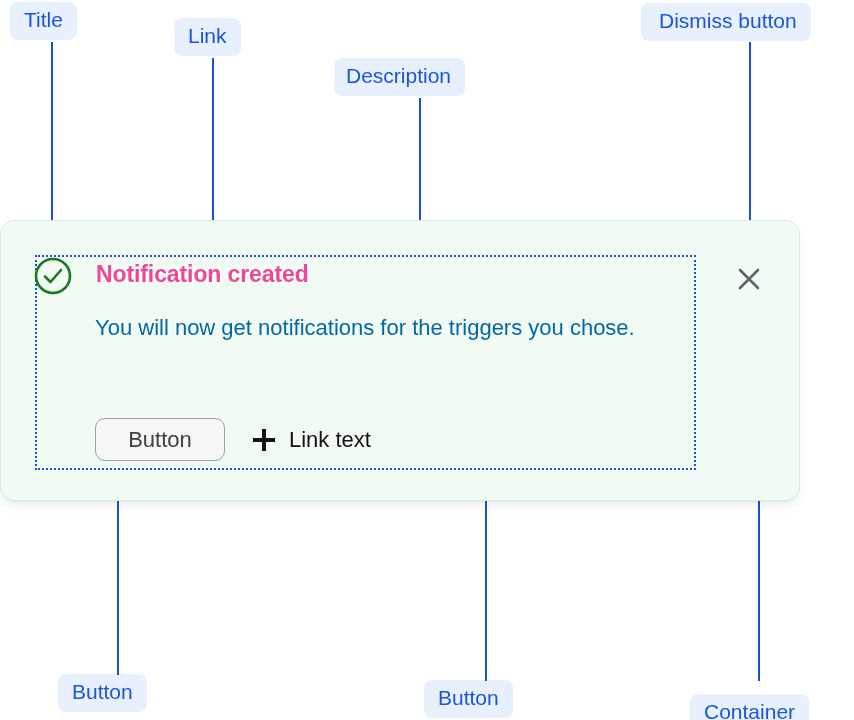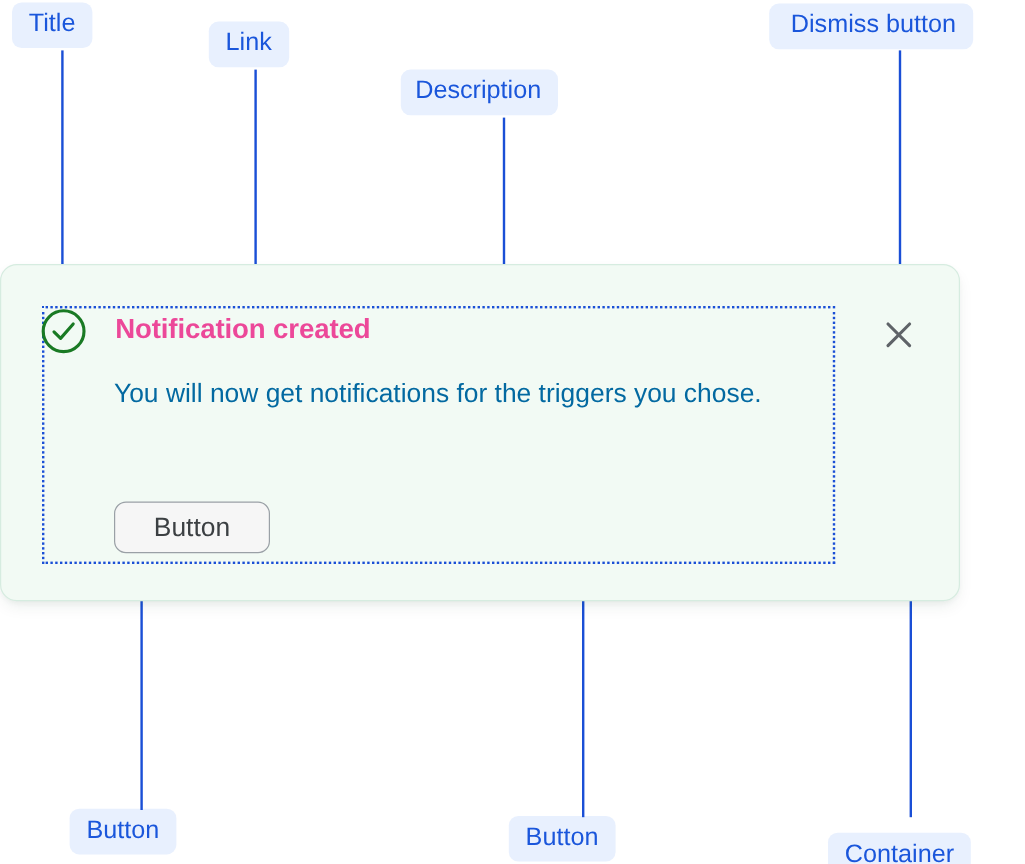--- a/index.html
+++ b/index.html
@@ -213,19 +213,23 @@
     <path d="M12 20.5 L17.5 26 L28 14" stroke="#1a7a24" stroke-width="2.6" fill="none" stroke-linecap="round" stroke-linejoin="round"></path>
   </svg>
 </span>
 
 <div class="title">Notification created</div>
 
 <div class="description">You will now get notifications for the triggers you chose.</div>
 
 <div class="actions">
   <button class="btn">Button</button>
+  <span class="link-action">
+    <span class="plus-icon"></span>
+    <span class="link-text">Link text</span>
+  </span>
 </div>
 
 <div class="dismiss">
   <svg width="26" height="26" viewBox="0 0 26 26" xmlns="http://www.w3.org/2000/svg">
     <path d="M4 4 L22 22 M22 4 L4 22" stroke="#5f6368" stroke-width="2.6" stroke-linecap="round"></path>
   </svg>
 </div>
 
 </body></html>

